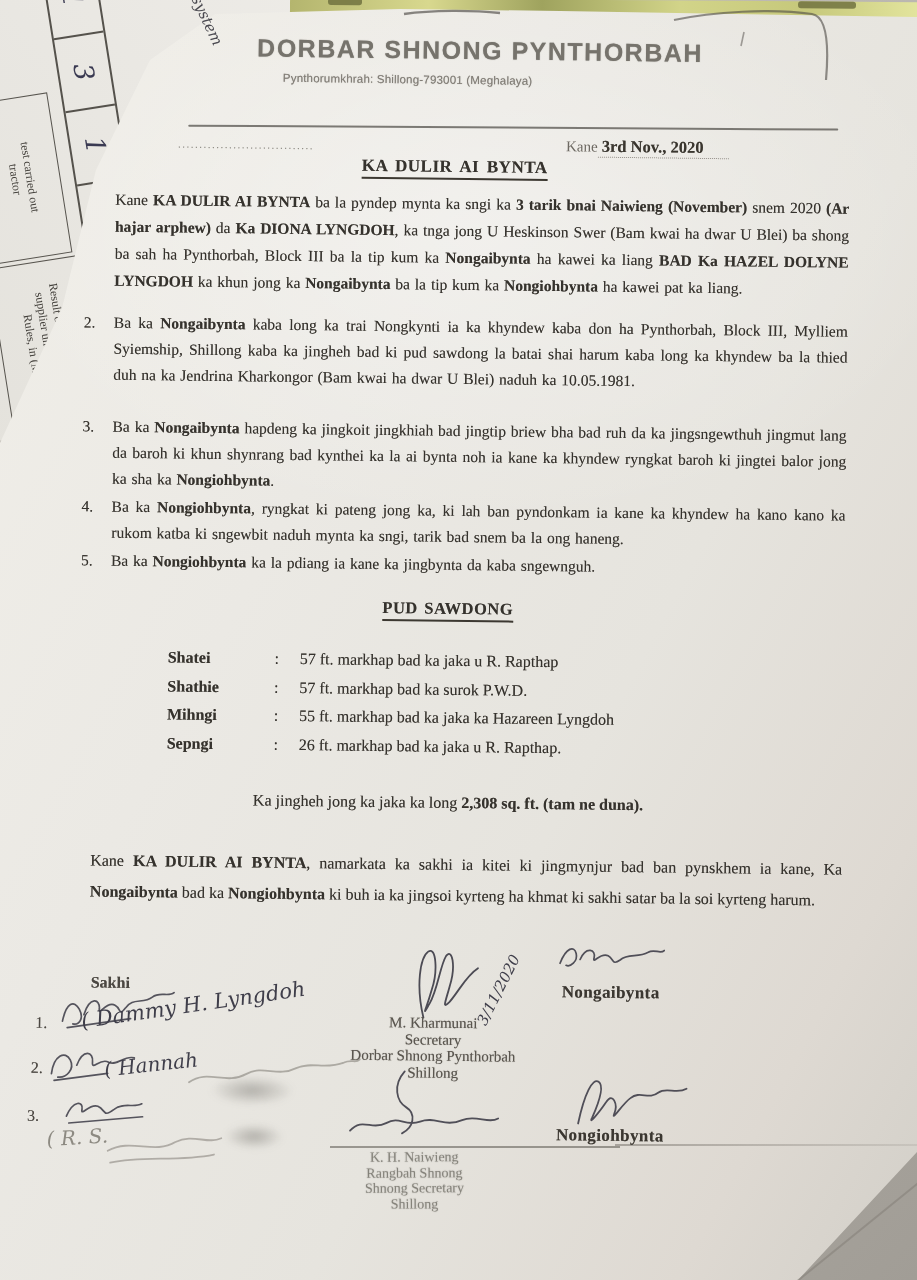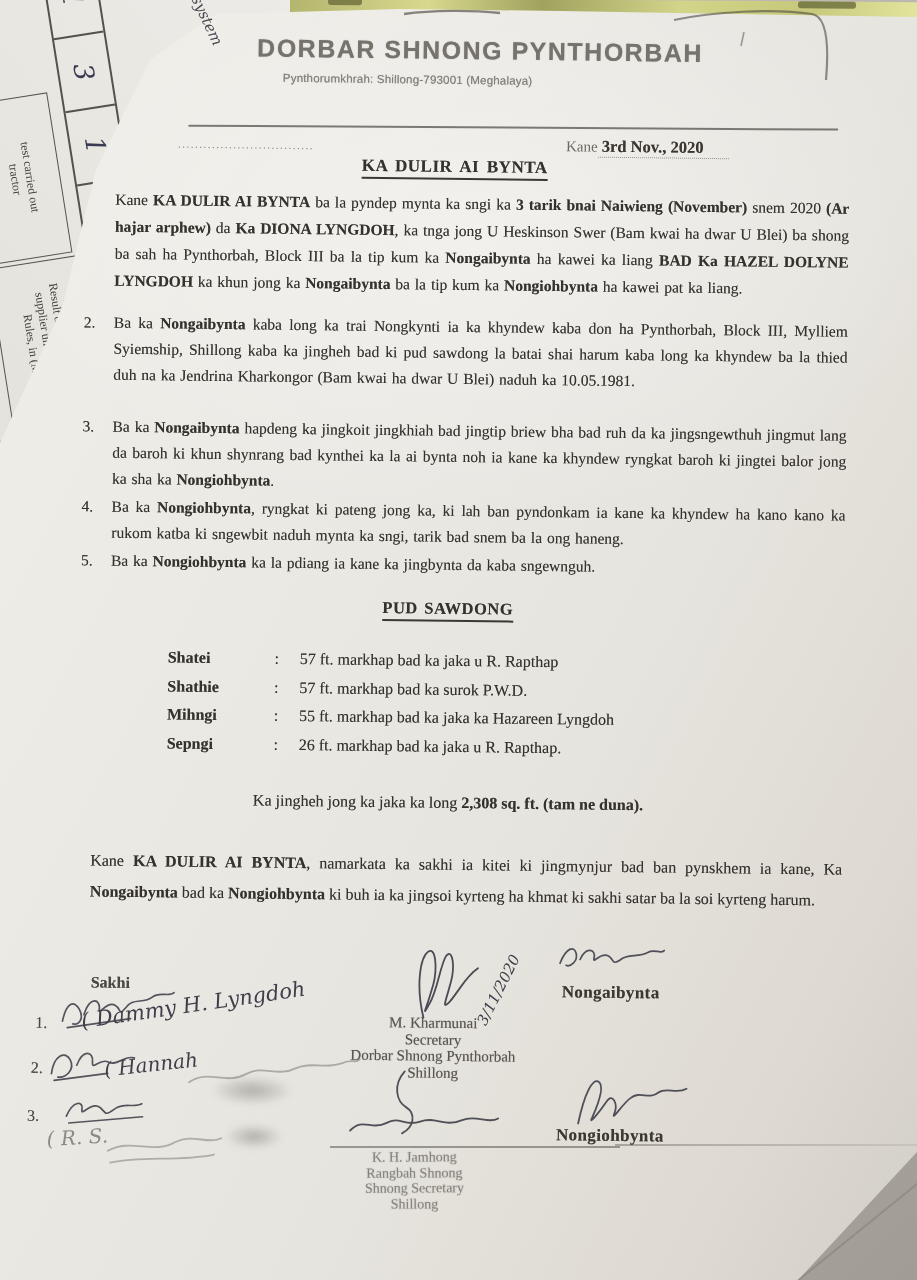--- a/index.html
+++ b/index.html
@@ -232,21 +232,21 @@
       <div>Secretary</div>
       <div>Dorbar Shnong Pynthorbah</div>
       <div>Shillong</div>
     </div>
     <div class="sig" style="left:348px;top:1068px;">
       <svg width="160" height="78" viewBox="0 0 160 78">
           <path d="M62,4 C50,18 54,34 64,40 C74,46 72,60 60,66 M8,64 C20,50 30,64 44,56 C58,48 62,60 78,54 C94,48 102,60 120,52 C134,46 146,56 156,50" stroke="#3b3a45" stroke-width="1.8" fill="none" stroke-linecap="round" opacity=".88"></path>
         </svg>
     </div>
     <div class="stamp-faded">
-      <div>K. H. Jamhong</div>
+      <div>K. H. Naiwieng</div>
       <div>Rangbah Shnong</div>
       <div>Shnong Secretary</div>
       <div>Shillong</div>
     </div>
 
     <div class="sig" style="left:560px;top:940px;">
       <svg width="112" height="34" viewBox="0 0 112 34">
           <path d="M4,22 C10,6 18,4 20,12 C22,20 14,26 10,24 M24,18 C30,4 40,8 38,16 C36,24 44,10 52,14 C58,17 56,24 64,18 C72,11 82,16 92,10 C98,6 104,12 108,8" stroke="#3b3a45" stroke-width="1.7" fill="none" stroke-linecap="round" opacity=".88"></path>
         </svg>
     </div>

